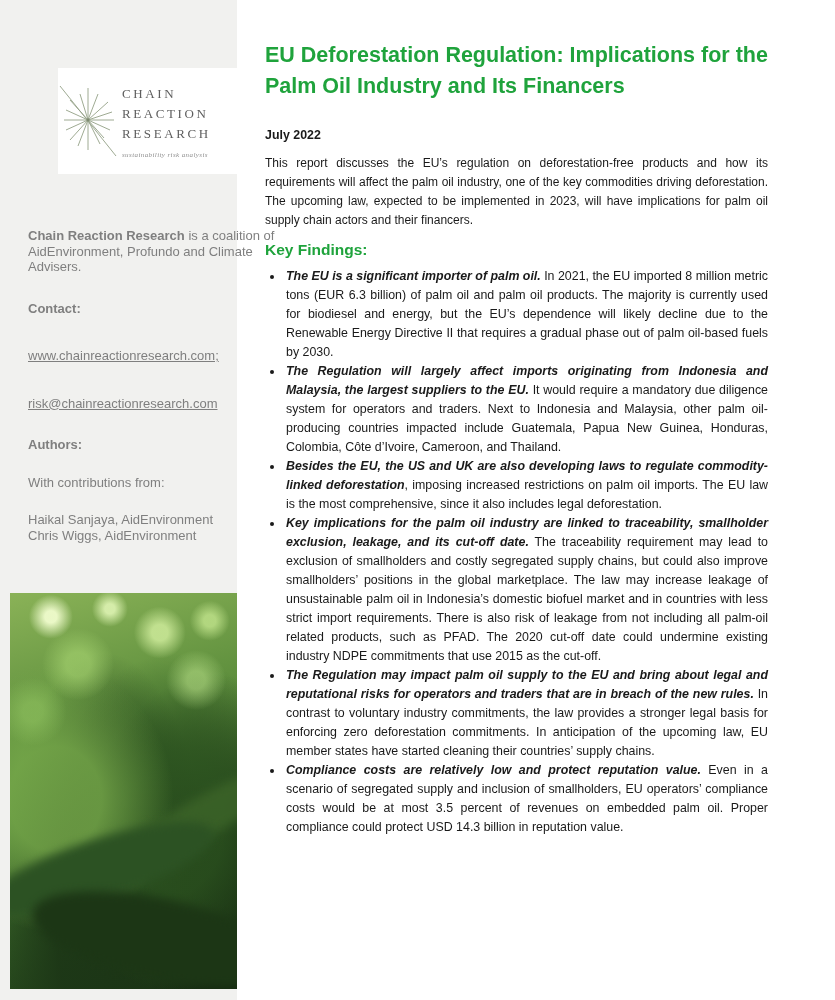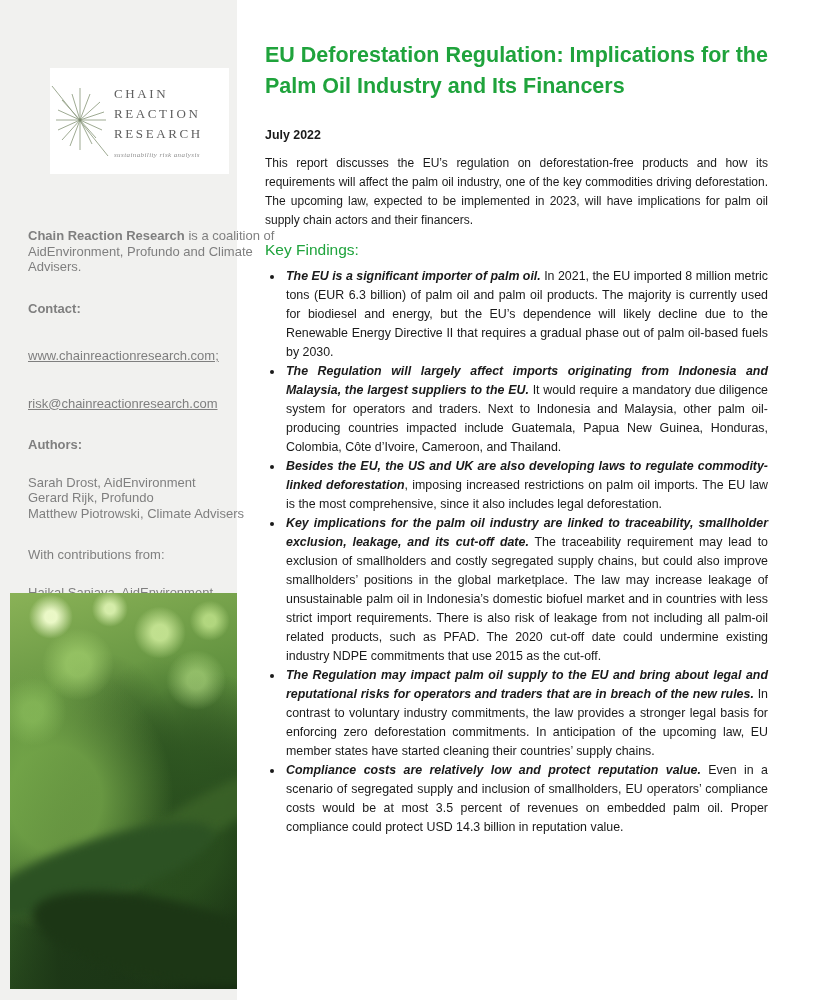--- a/index.html
+++ b/index.html
@@ -18,21 +18,21 @@
   
   .sidebar {
     position: absolute;
     left: 0; top: 0;
     width: 237px;
     height: 1000px;
     background: #f1f1ef;
   }
   .logo-box {
     position: absolute;
-    left: 50px; top: 68px;
+    left: 58px; top: 68px;
     width: 179px; height: 106px;
     background: #ffffff;
     display: flex;
     align-items: center;
     padding: 4px 6px 4px 0;
   }
   .starburst { width: 62px; height: 98px; flex: 0 0 auto; }
   .logo-text { flex: 1; padding-left: 2px; }
   .logo-word {
     font-family: "Liberation Serif", serif;
@@ -139,21 +139,21 @@
   .intro {
     margin-top: 12px;
     font-size: 12px;
     line-height: 19px;
     text-align: justify;
   }
   h2.kf {
     margin-top: 11px;
     margin-bottom: 8px;
     font-size: 15.5px;
-    font-weight: normal;
+    font-weight: bold;
     color: #1fa33c;
   }
   ul.bullets {
     margin: 0;
     padding-left: 19px;
     list-style: disc outside;
   }
   ul.bullets li {
     font-size: 12.4px;
     line-height: 19px;
@@ -205,25 +205,20 @@
 
       <p class="side-label">Contact:</p>
 
       <div class="side-block side-links">
         <a href="#">www.chainreactionresearch.com;</a>
         <a href="#">risk@chainreactionresearch.com</a>
       </div>
 
       <p class="side-label">Authors:</p>
 
-      <div class="side-block">
-        <span class="side-line">Sarah Drost, AidEnvironment</span>
-        <span class="side-line">Gerard Rijk, Profundo</span>
-        <span class="side-line">Matthew Piotrowski, Climate Advisers</span>
-      </div>
 
       <p class="side-label" style="font-weight:normal">With contributions from:</p>
 
       <div class="side-block">
         <span class="side-line">Haikal Sanjaya, AidEnvironment</span>
         <span class="side-line">Chris Wiggs, AidEnvironment</span>
       </div>
     </div>
 
     <div class="forest">

